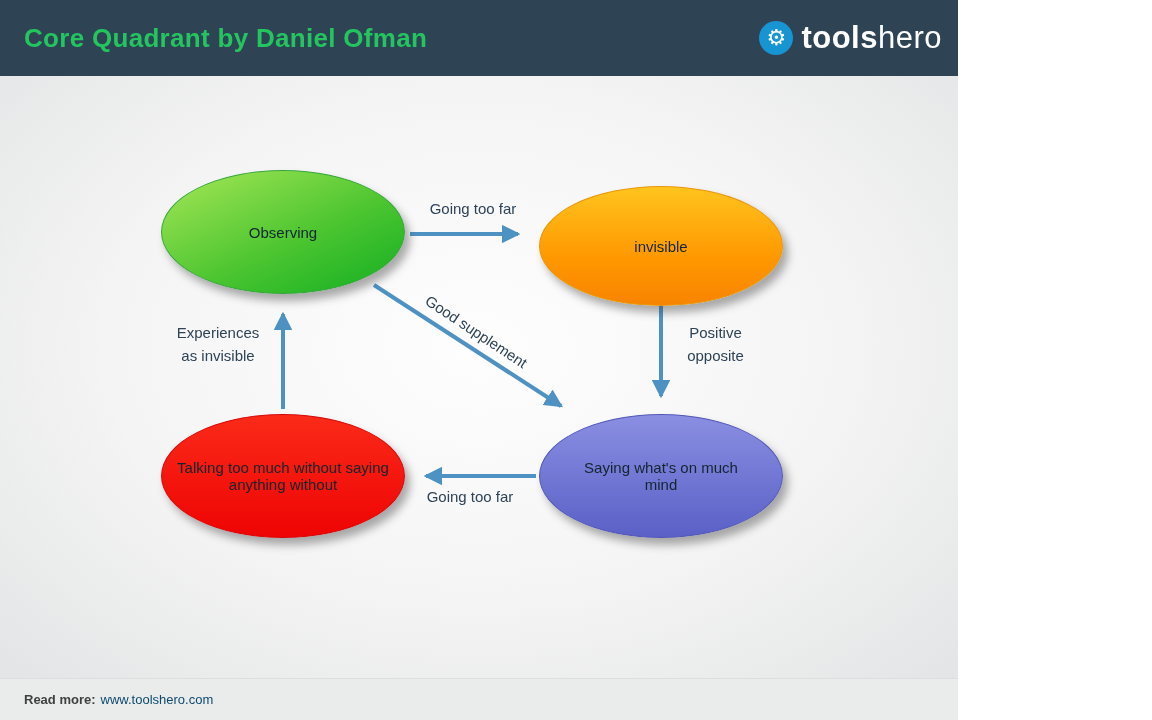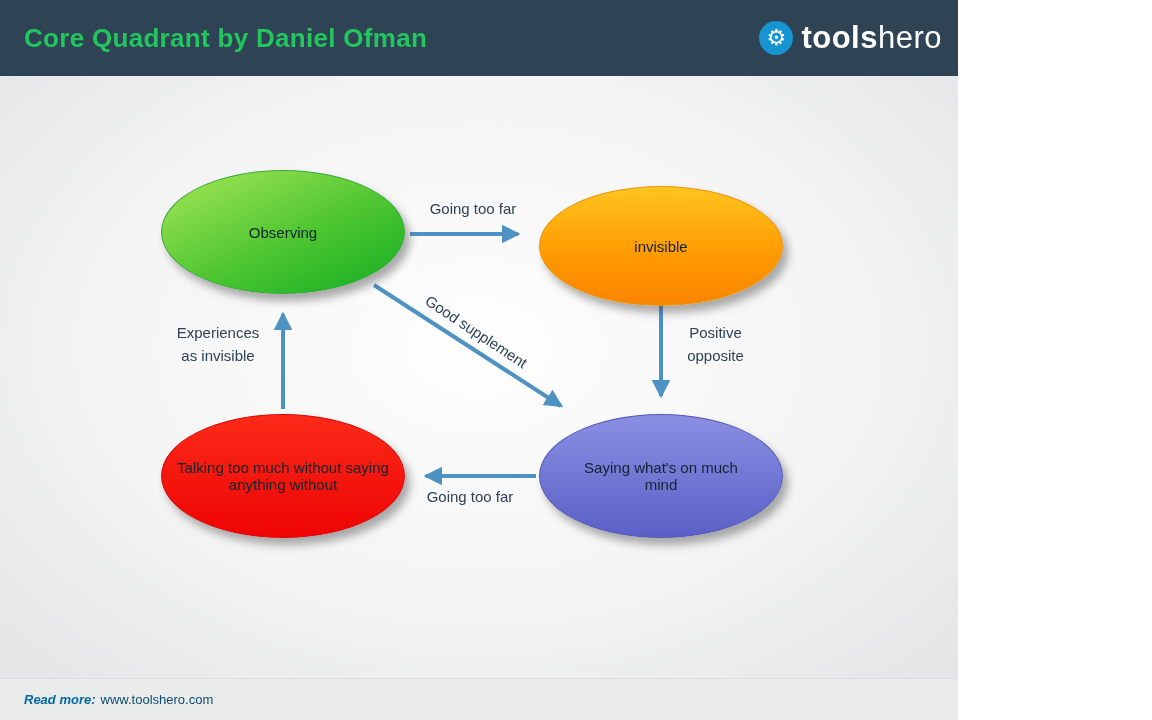--- a/index.html
+++ b/index.html
@@ -74,21 +74,21 @@
     left: 385px; top: 245px; width: 182px;
     transform: rotate(33.5deg); transform-origin: center;
   }
 
   
   .footer {
     flex: 1 1 auto; background: #eaecec; border-top: 1px solid #dddfdf;
     display: flex; align-items: center; padding-left: 24px;
     font-size: 13px; color: #222222;
   }
-  .footer .read-more { font-weight: bold; margin-right: 5px; color: #0369a1; font-style: italic; }
+  .footer .read-more { font-weight: bold; margin-right: 5px; color: #404040; }
   .footer .url { color: #0c4a6e; }
 </style>
 </head>
 <body>
 
 <div class="app">
 
   <div class="header">
     <div class="page-title">Core Quadrant by Daniel Ofman</div>
     <div class="logo">

